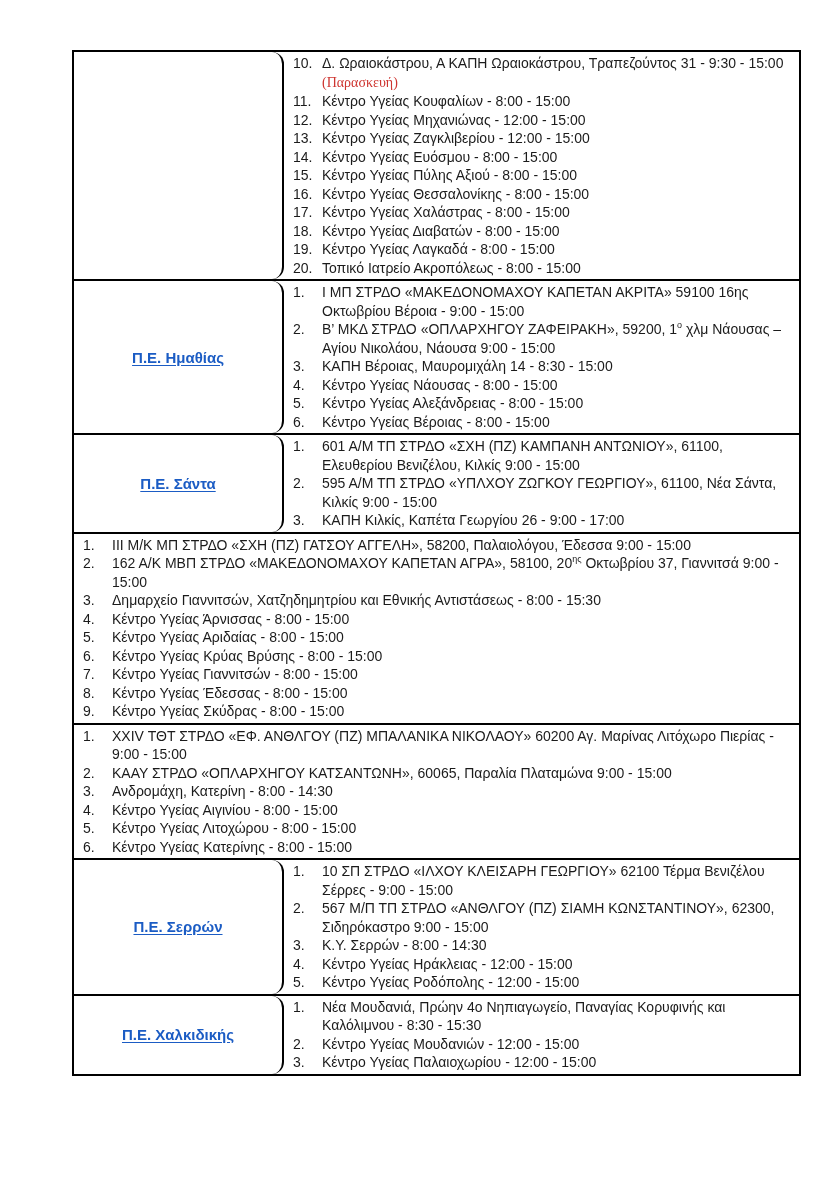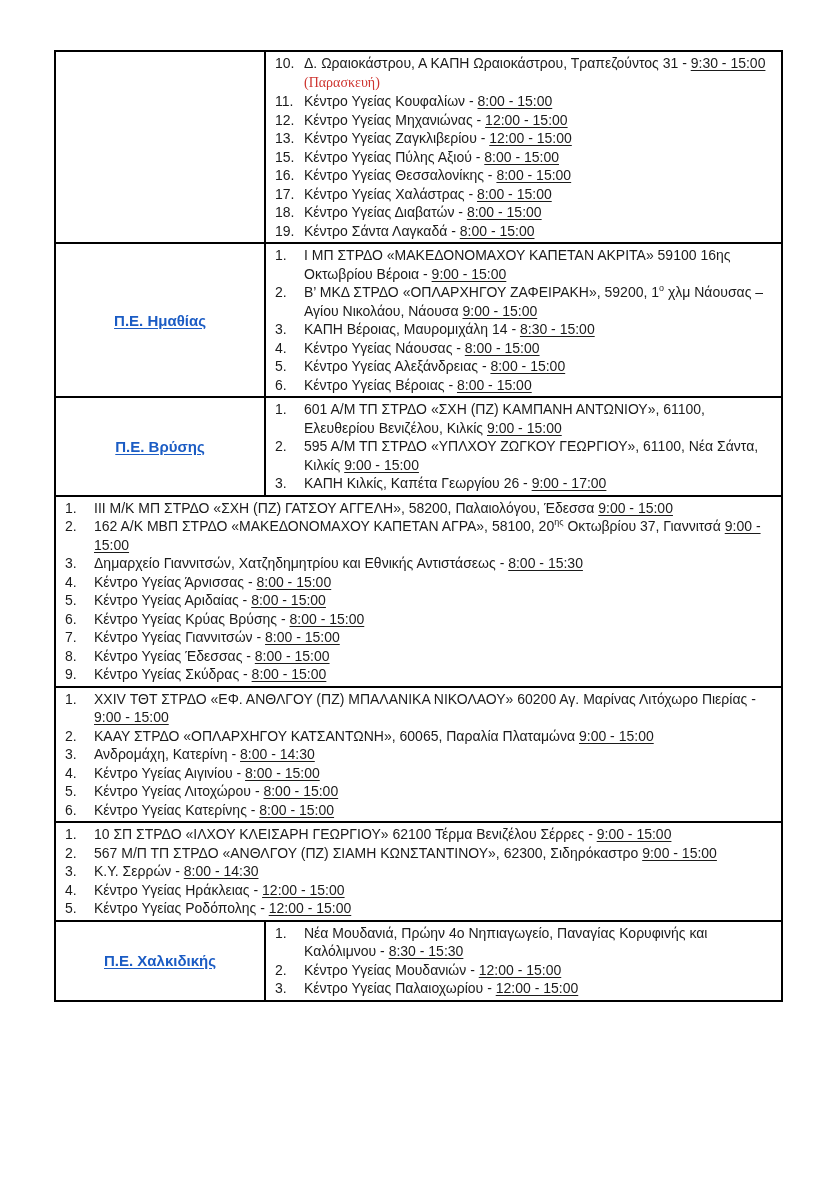--- a/index.html
+++ b/index.html
@@ -14,21 +14,21 @@
     font-family: "Liberation Sans", sans-serif;
     color: var(--text-color, #1b1b1b);
   }
   .page {
     position: absolute;
     inset: 0;
     background: #ffffff;
   }
   .locations-table {
     position: absolute;
-    left: 54px;
+    left: 72px;
     top: 50px;
     width: 729px;
     border: 2px solid var(--border-color, #000);
     box-sizing: border-box;
     background: #fff;
   }
   .t-row {
     display: flex;
     border-bottom: 2px solid var(--border-color, #000);
   }
@@ -36,20 +36,21 @@
     border-bottom: none;
   }
   .cell-region {
     width: 210px;
     flex-shrink: 0;
     border-right: 2px solid var(--border-color, #000);
     display: flex;
     align-items: center;
     justify-content: center;
     box-sizing: border-box;
+    border-radius: 12px;
   }
   .region-link {
     color: var(--blue-color, #1b5cc4);
     font-weight: bold;
     font-size: 15px;
     text-decoration: underline;
     text-underline-offset: 2px;
     cursor: pointer;
     white-space: nowrap;
   }
@@ -64,21 +65,20 @@
     display: flex;
   }
   .num {
     width: 29px;
     flex-shrink: 0;
   }
   .itext {
     flex: 1;
   }
   .run.time {
-    text-decoration: underline;
     text-underline-offset: 2px;
   }
   .run.red {
     color: var(--red-color, #ce3530);
     font-family: Liberation Serif, serif;
   }
   .run.sup {
     vertical-align: super;
     font-size: 9px;
     line-height: 0;
@@ -104,38 +104,46 @@
   </div>
           <div class="item">
     <span class="num">12.</span>
     <span class="itext"><span class="run">Κέντρο Υγείας Μηχανιώνας - </span><span class="run time">12:00 - 15:00</span></span>
   </div>
           <div class="item">
     <span class="num">13.</span>
     <span class="itext"><span class="run">Κέντρο Υγείας Ζαγκλιβερίου - </span><span class="run time">12:00 - 15:00</span></span>
   </div>
           <div class="item">
+    <span class="num">14.</span>
+    <span class="itext"><span class="run">Κέντρο Υγείας Ευόσμου - </span><span class="run time">8:00 - 15:00</span></span>
+  </div>
+          <div class="item">
     <span class="num">15.</span>
     <span class="itext"><span class="run">Κέντρο Υγείας Πύλης Αξιού - </span><span class="run time">8:00 - 15:00</span></span>
   </div>
           <div class="item">
     <span class="num">16.</span>
     <span class="itext"><span class="run">Κέντρο Υγείας Θεσσαλονίκης - </span><span class="run time">8:00 - 15:00</span></span>
   </div>
           <div class="item">
     <span class="num">17.</span>
     <span class="itext"><span class="run">Κέντρο Υγείας Χαλάστρας - </span><span class="run time">8:00 - 15:00</span></span>
   </div>
           <div class="item">
     <span class="num">18.</span>
     <span class="itext"><span class="run">Κέντρο Υγείας Διαβατών - </span><span class="run time">8:00 - 15:00</span></span>
   </div>
           <div class="item">
     <span class="num">19.</span>
-    <span class="itext"><span class="run">Κέντρο Σάντα Λαγκαδά - </span><span class="run time">8:00 - 15:00</span></span>
+    <span class="itext"><span class="run">Κέντρο Υγείας Λαγκαδά - </span><span class="run time">8:00 - 15:00</span></span>
+  </div>
+          <div class="item">
+    <span class="num">20.</span>
+    <span class="itext"><span class="run">Τοπικό Ιατρείο Ακροπόλεως - </span><span class="run time">8:00 - 15:00</span></span>
   </div>
         </div>
   </div>
       <div class="t-row">
     <div class="cell-region">
       <span class="region-link">Π.Ε. Ημαθίας</span>
     </div>
     <div class="cell-items">
           <div class="item">
     <span class="num">1.</span>
@@ -158,21 +166,21 @@
     <span class="itext"><span class="run">Κέντρο Υγείας Αλεξάνδρειας - </span><span class="run time">8:00 - 15:00</span></span>
   </div>
           <div class="item">
     <span class="num">6.</span>
     <span class="itext"><span class="run">Κέντρο Υγείας Βέροιας - </span><span class="run time">8:00 - 15:00</span></span>
   </div>
         </div>
   </div>
       <div class="t-row">
     <div class="cell-region">
-      <span class="region-link">Π.Ε. Βρύσης</span>
+      <span class="region-link">Π.Ε. Σάντα</span>
     </div>
     <div class="cell-items">
           <div class="item">
     <span class="num">1.</span>
     <span class="itext"><span class="run">601 Α/Μ ΤΠ ΣΤΡΔΟ «ΣΧΗ (ΠΖ) ΚΑΜΠΑΝΗ ΑΝΤΩΝΙΟΥ», 61100, Ελευθερίου Βενιζέλου, Κιλκίς </span><span class="run time">9:00 - 15:00</span></span>
   </div>
           <div class="item">
     <span class="num">2.</span>
     <span class="itext"><span class="run">595 Α/Μ ΤΠ ΣΤΡΔΟ «ΥΠΛΧΟΥ ΖΩΓΚΟΥ ΓΕΩΡΓΙΟΥ», 61100, Νέα Σάντα, Κιλκίς </span><span class="run time">9:00 - 15:00</span></span>
   </div>
@@ -244,20 +252,23 @@
     <span class="num">5.</span>
     <span class="itext"><span class="run">Κέντρο Υγείας Λιτοχώρου - </span><span class="run time">8:00 - 15:00</span></span>
   </div>
           <div class="item">
     <span class="num">6.</span>
     <span class="itext"><span class="run">Κέντρο Υγείας Κατερίνης - </span><span class="run time">8:00 - 15:00</span></span>
   </div>
         </div>
   </div>
       <div class="t-row">
+    <div class="cell-region">
+      <span class="region-link">Π.Ε. Σερρών</span>
+    </div>
     <div class="cell-items">
           <div class="item">
     <span class="num">1.</span>
     <span class="itext"><span class="run">10 ΣΠ ΣΤΡΔΟ «ΙΛΧΟΥ ΚΛΕΙΣΑΡΗ ΓΕΩΡΓΙΟΥ» 62100 Τέρμα Βενιζέλου Σέρρες - </span><span class="run time">9:00 - 15:00</span></span>
   </div>
           <div class="item">
     <span class="num">2.</span>
     <span class="itext"><span class="run">567 Μ/Π ΤΠ ΣΤΡΔΟ «ΑΝΘΛΓΟΥ (ΠΖ) ΣΙΑΜΗ ΚΩΝΣΤΑΝΤΙΝΟΥ», 62300, Σιδηρόκαστρο </span><span class="run time">9:00 - 15:00</span></span>
   </div>
           <div class="item">

